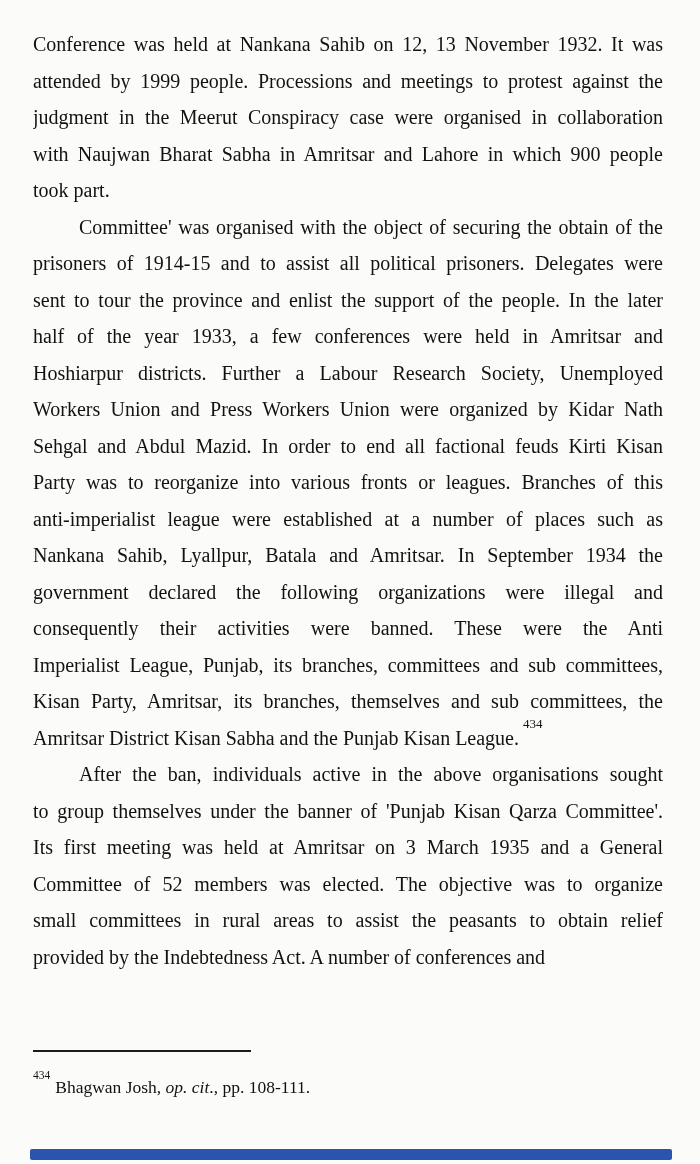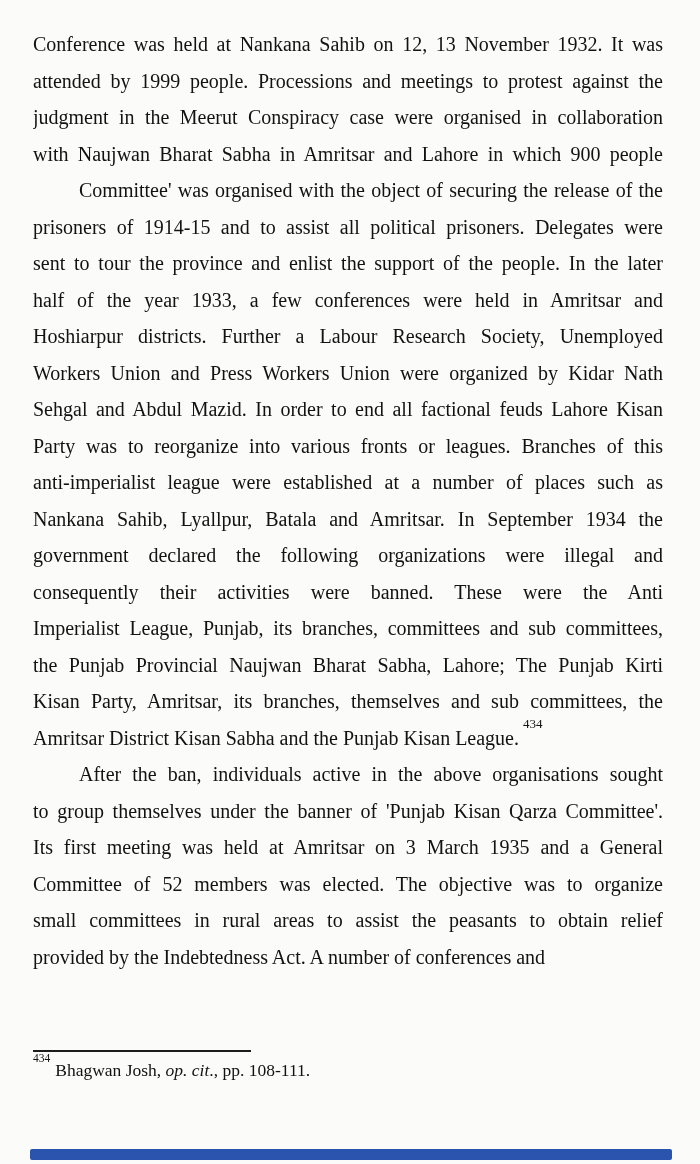--- a/index.html
+++ b/index.html
@@ -41,21 +41,21 @@
   .footnote {
     position: absolute;
     left: 33px; top: 1050px;
     width: 630px;
   }
   .fn-rule {
     width: 218px; height: 0;
     border-top: 2px solid #1c1c1c;
   }
   .fn-text {
-    margin: 6px 0 0 0;
+    margin: 23px 0 0 0;
     font-size: 17.5px;
     line-height: 24px;
   }
   .fn-marker {
     font-size: 11.5px;
     position: relative; top: -7px;
     margin-right: 5px;
     line-height: 0;
   }
   .fn-italic { font-style: italic; }
@@ -70,36 +70,36 @@
 <body>
 
 <div class="page">
 
   <div class="text-block">
       <div class="para">
         <div class="line">Conference was held at Nankana Sahib on 12, 13 November 1932.  It was</div>
         <div class="line">attended by 1999 people.  Processions and meetings to protest against the</div>
         <div class="line">judgment in the Meerut Conspiracy case were organised in collaboration</div>
         <div class="line">with Naujwan Bharat Sabha in Amritsar and Lahore  in which 900 people</div>
+        <div class="line last">took part.</div>
       </div>
       <div class="para indent">
-        <div class="line">Committee' was organised with the object of securing the release of the</div>
+        <div class="line">Committee' was organised with the object of securing the obtain of the</div>
         <div class="line">prisoners of 1914-15 and to assist all political prisoners.  Delegates were</div>
         <div class="line">sent to tour the province and enlist the support of the people.  In the later</div>
         <div class="line">half of the year 1933, a few conferences were held in Amritsar and</div>
         <div class="line">Hoshiarpur districts.  Further a Labour Research Society, Unemployed</div>
         <div class="line">Workers Union and Press Workers Union were organized by Kidar Nath</div>
-        <div class="line">Sehgal and Abdul Mazid.  In order to end all factional feuds Lahore Kisan</div>
+        <div class="line">Sehgal and Abdul Mazid.  In order to end all factional feuds Kirti Kisan</div>
         <div class="line">Party was to reorganize into various fronts or leagues.  Branches of this</div>
         <div class="line">anti-imperialist league were established at a number of places such as</div>
         <div class="line">Nankana Sahib, Lyallpur, Batala and Amritsar.  In September 1934 the</div>
         <div class="line">government declared the following organizations were illegal and</div>
         <div class="line">consequently their activities were banned.   These were the Anti</div>
         <div class="line">Imperialist League, Punjab, its branches, committees and sub committees,</div>
-        <div class="line">the Punjab Provincial  Naujwan Bharat Sabha, Lahore; The Punjab Kirti</div>
         <div class="line">Kisan Party, Amritsar, its branches, themselves and sub committees, the</div>
         <div class="line last">Amritsar District Kisan Sabha and the Punjab Kisan League.<sup class="fref">434</sup></div>
       </div>
       <div class="para indent">
         <div class="line">After the ban, individuals active in the above organisations sought</div>
         <div class="line">to group themselves under the banner of 'Punjab Kisan Qarza Committee'.</div>
         <div class="line">Its first meeting was held at Amritsar on 3 March 1935 and a General</div>
         <div class="line">Committee of 52 members was elected.  The objective was to organize</div>
         <div class="line">small committees in rural areas to assist the peasants to obtain relief</div>
         <div class="line last">provided by the Indebtedness Act.   A number of conferences and</div>

